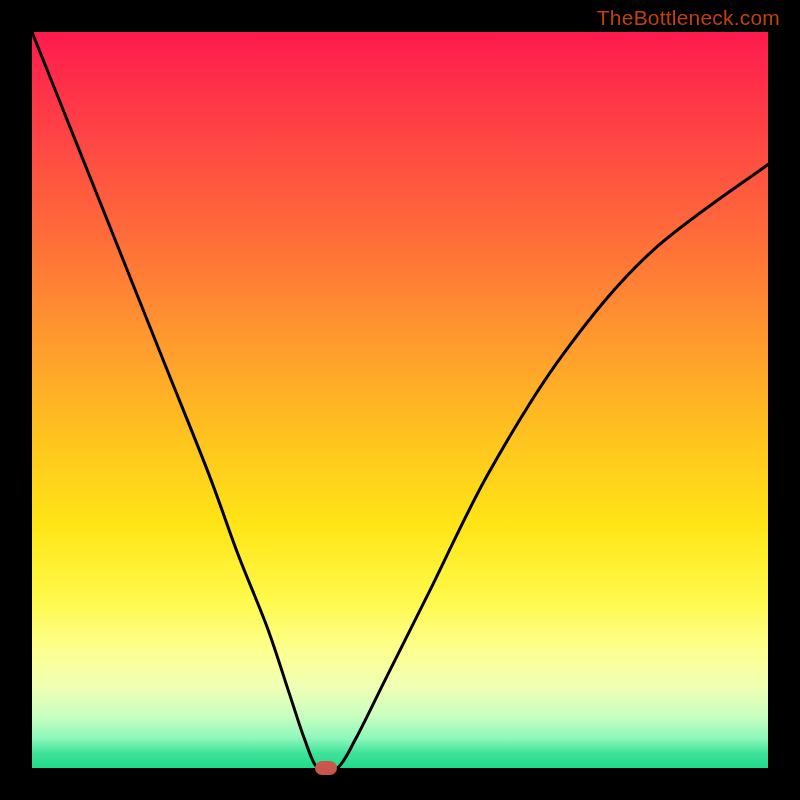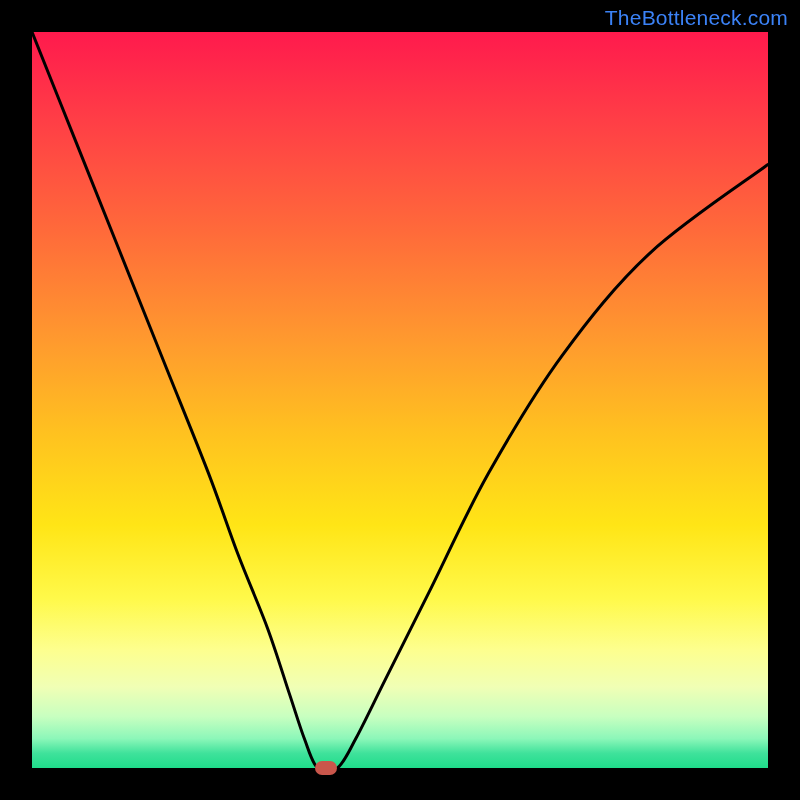--- a/index.html
+++ b/index.html
@@ -36,24 +36,24 @@
       #f0ffb5 89%,
       #c8ffc0 93%,
       #8cf7b9 96%,
       #3fe29b 98%,
       #1fdc8a 100%
     );
   }
   .watermark {
     position: absolute;
     top: 6px;
-    right: 12px;
+    right: 20px;
     font-family: Arial, Helvetica, sans-serif;
     font-size: 21px;
-    color: #3b82f6;
+    color: #c2410c;
     letter-spacing: 0.2px;
     user-select: none;
   }
   svg.curve {
     position: absolute;
     left: 0;
     top: 0;
     width: 736px;
     height: 736px;
   }

